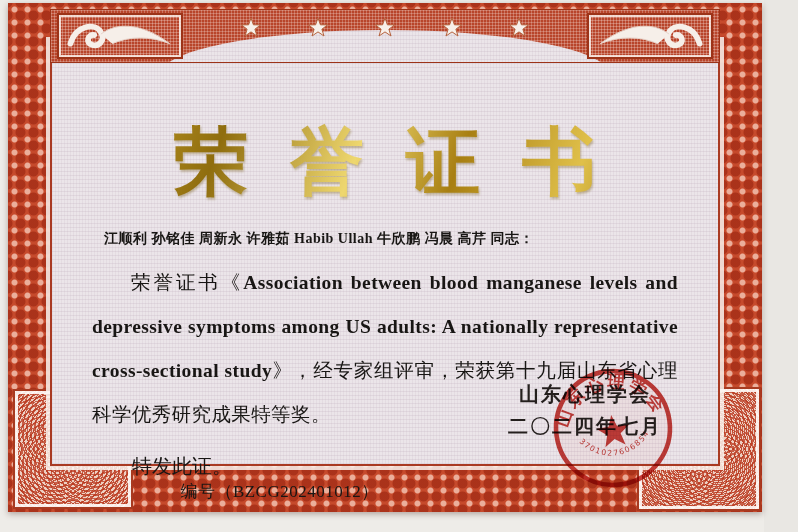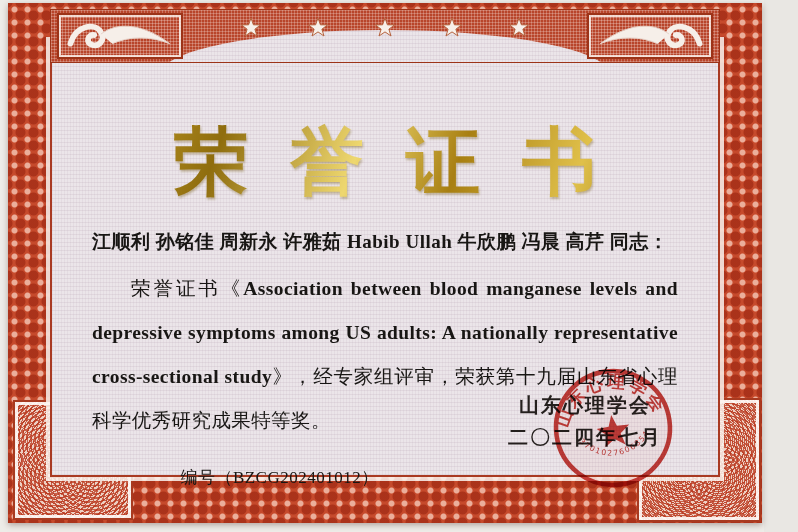--- a/index.html
+++ b/index.html
@@ -3,21 +3,21 @@
 <meta charset="utf-8">
 <style>
   html,body{margin:0;padding:0;}
   body{
     width:798px;height:532px;overflow:hidden;
     background:#e9e7e3;
     font-family:"Liberation Serif","DejaVu Serif",serif;
   }
   .photo{
     width:764px;height:532px;box-sizing:border-box;
-    padding:3px 2px 9px 8px;
+    padding:3px 2px 20px 8px;
     background:#eeece8;
   }
   
   .cert{
     position:relative;width:100%;height:100%;box-sizing:border-box;
     padding:38px 42px 46px;
     background-color:#c64a2c;
     background-image:
       radial-gradient(circle, rgba(255,228,215,.65) 0 2.5px, rgba(255,228,215,0) 3.5px),
       radial-gradient(circle, rgba(148,32,12,.55) 0 4.5px, rgba(148,32,12,0) 5.5px);
@@ -76,29 +76,29 @@
     position:relative;margin:14px 0 0;text-align:center;
     font-family:"DejaVu Serif","Liberation Serif",serif;font-weight:bold;
     font-size:74px;line-height:1.1;letter-spacing:42px;padding-left:42px;
     background:linear-gradient(110deg,#caa32c 0%,#8f6d0e 22%,#eed76f 45%,#a87f12 62%,#e0c04a 82%,#8f6d0e 100%);
     -webkit-background-clip:text;background-clip:text;color:transparent;
     filter:drop-shadow(1px 2px 1px rgba(110,80,0,.35));
   }
   
   .content{position:relative;color:#181614;margin-top:26px;}
   .names{
-    margin:0;font-size:19px;font-weight:bold;letter-spacing:.5px;line-height:1.5;
+    margin:12px;font-size:14px;font-weight:bold;letter-spacing:.5px;line-height:1.5;
   }
   .bodytext{
     margin:10px 0 0;font-size:19.5px;line-height:2.25;text-align:justify;
     text-indent:2em;letter-spacing:.4px;
   }
   .worktitle{font-weight:bold;font-family:"Liberation Serif",serif;}
   .issue{margin:16px 0 0;font-size:20px;text-indent:2em;}
-  .serial{margin:24px 0 0;font-size:17px;padding-left:5.2em;letter-spacing:.5px;}
+  .serial{margin:0 0 0;font-size:17px;padding-left:5.2em;letter-spacing:.5px;}
   
   .signoff{
     position:absolute;right:56px;bottom:22px;text-align:center;
     font-size:20px;font-weight:600;color:#241f1d;line-height:32px;letter-spacing:2px;
   }
   
   .seal{
     position:absolute;left:500px;top:324px;width:122px;height:122px;
     mix-blend-mode:multiply;opacity:.92;transform:rotate(-8deg);
   }
@@ -164,20 +164,21 @@
       <h1 class="title">荣誉证书</h1>
 
       <div class="content">
         <p class="names">
           <span>江顺利 孙铭佳 周新永 许雅茹 Habib Ullah 牛欣鹏 冯晨 高芹</span>
           <span>同志：</span>
         </p>
         <p class="bodytext">
           <span>荣誉证书《</span><span class="worktitle">Association between blood manganese levels and depressive symptoms among US adults: A nationally representative cross-sectional study</span><span>》，经专家组评审，荣获第十九届山东省心理科学优秀研究成果特等奖。</span>
         </p>
+        <p class="issue">特发此证。</p>
         <p class="serial">编号（BZCG202401012）</p>
       </div>
 
       <div class="signoff">
         <div>山东心理学会</div>
         <div>二〇二四年七月</div>
       </div>
 
       <svg class="seal" viewBox="0 0 120 120">
         <defs>

